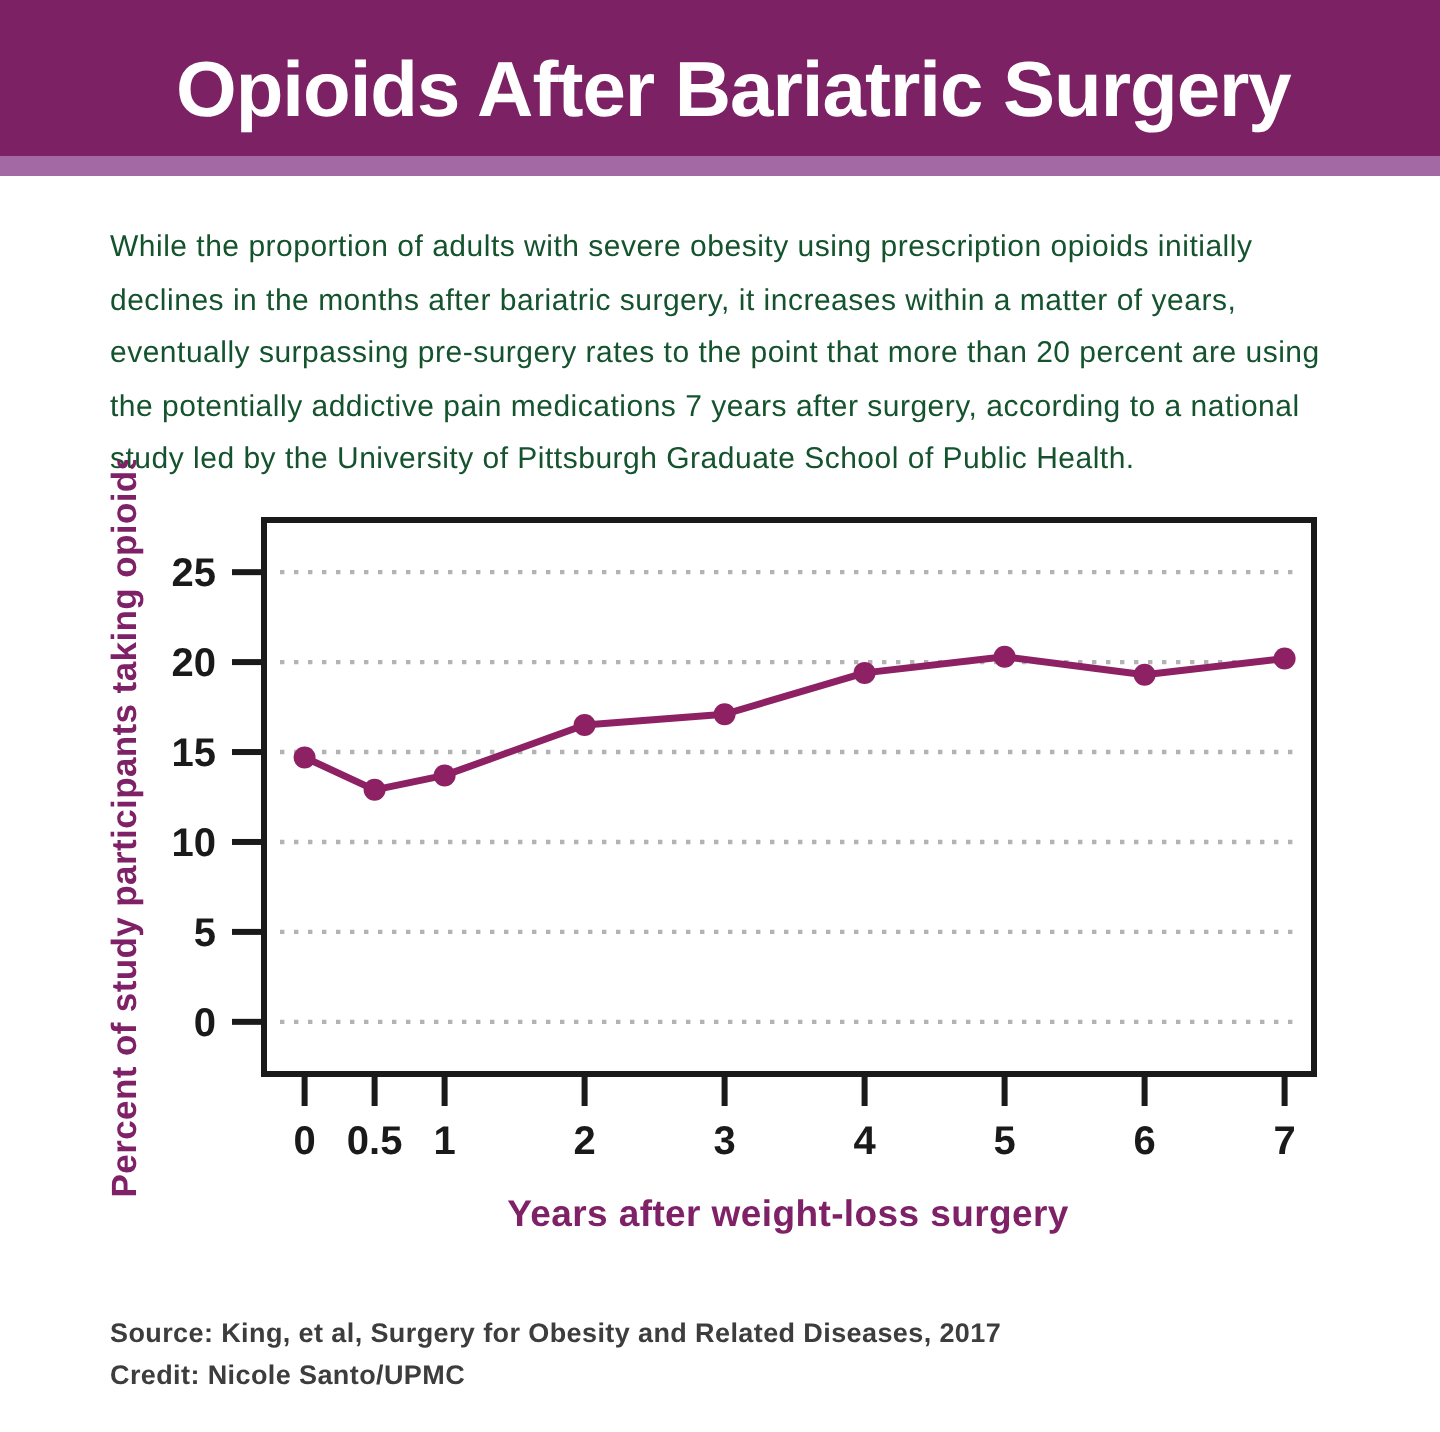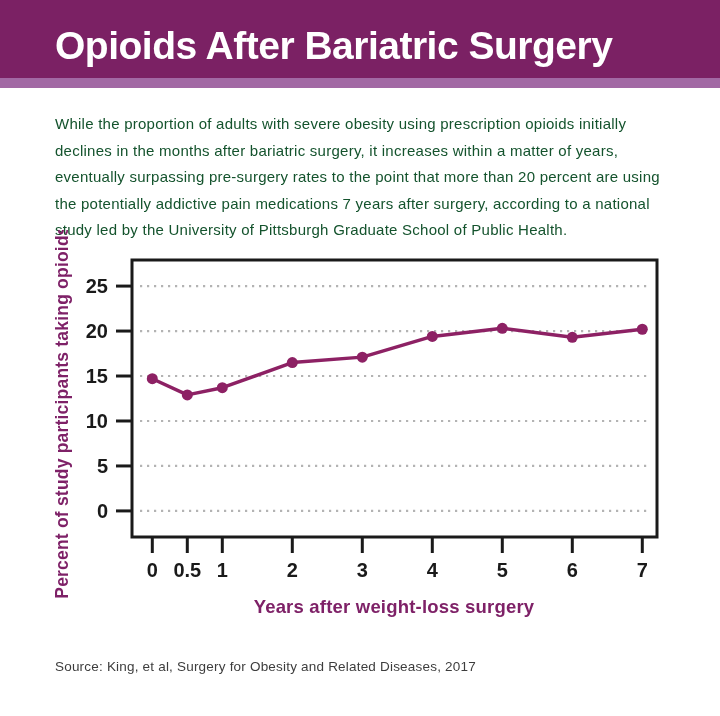--- a/index.html
+++ b/index.html
@@ -16,21 +16,21 @@
   .header {
     position: absolute;
     top: 0; left: 0;
     width: 720px; height: 78px;
     background: var(--header-bg, #7b2164);
     display: flex;
     align-items: center;
   }
   .header h1 {
     margin: 0;
-    padding: 14px 0 0 55px;
+    padding: 14px 0 0 88px;
     font-size: 39px;
     font-weight: bold;
     letter-spacing: -0.5px;
     color: var(--header-fg, #ffffff);
     white-space: nowrap;
   }
   .header-strip {
     position: absolute;
     top: 78px; left: 0;
     width: 720px; height: 10px;
@@ -84,20 +84,21 @@
   .axis-title.x { font-size: 18.5px; }
 
   
   .footer {
     position: absolute;
     top: 656px; left: 55px;
     font-size: 13.5px;
     line-height: 21px;
     letter-spacing: 0.2px;
     color: #3d3d3d;
+    font-weight: bold;
   }
 </style>
 </head>
 <body>
 
 <div class="page" style="--header-bg: #7b2164; --strip-bg: #a269a4; --header-fg: #ffffff;">
 
   <div class="header">
     <h1>Opioids After Bariatric Surgery</h1>
   </div>
@@ -154,15 +155,16 @@
         <circle cx="502.3" cy="98.35064935064935" r="5.5" fill="#8d2164"></circle>
         <circle cx="572.3" cy="107.34415584415584" r="5.5" fill="#8d2164"></circle>
         <circle cx="642.3" cy="99.25" r="5.5" fill="#8d2164"></circle>
         <text x="68" y="182" transform="rotate(-90 68 182)" class="axis-title y" fill="#7e2167">Percent of study participants taking opioids</text>
         <text x="394" y="383" class="axis-title x" fill="#7e2167">Years after weight-loss surgery</text>
       </svg>
   </div>
 
   <div class="footer">
     <div>Source: King, et al, Surgery for Obesity and Related Diseases, 2017</div>
+    <div>Credit: Nicole Santo/UPMC</div>
   </div>
 
 </div>
 
 </body></html>

